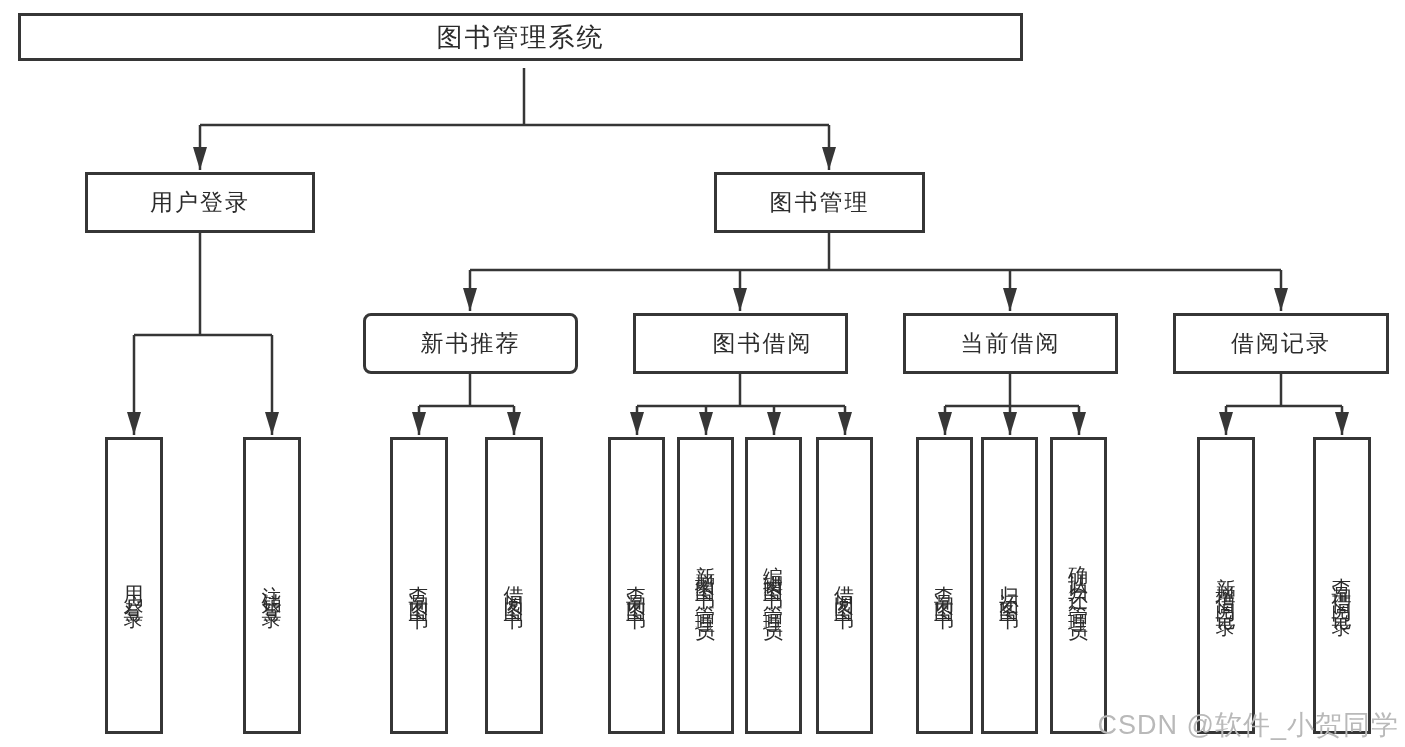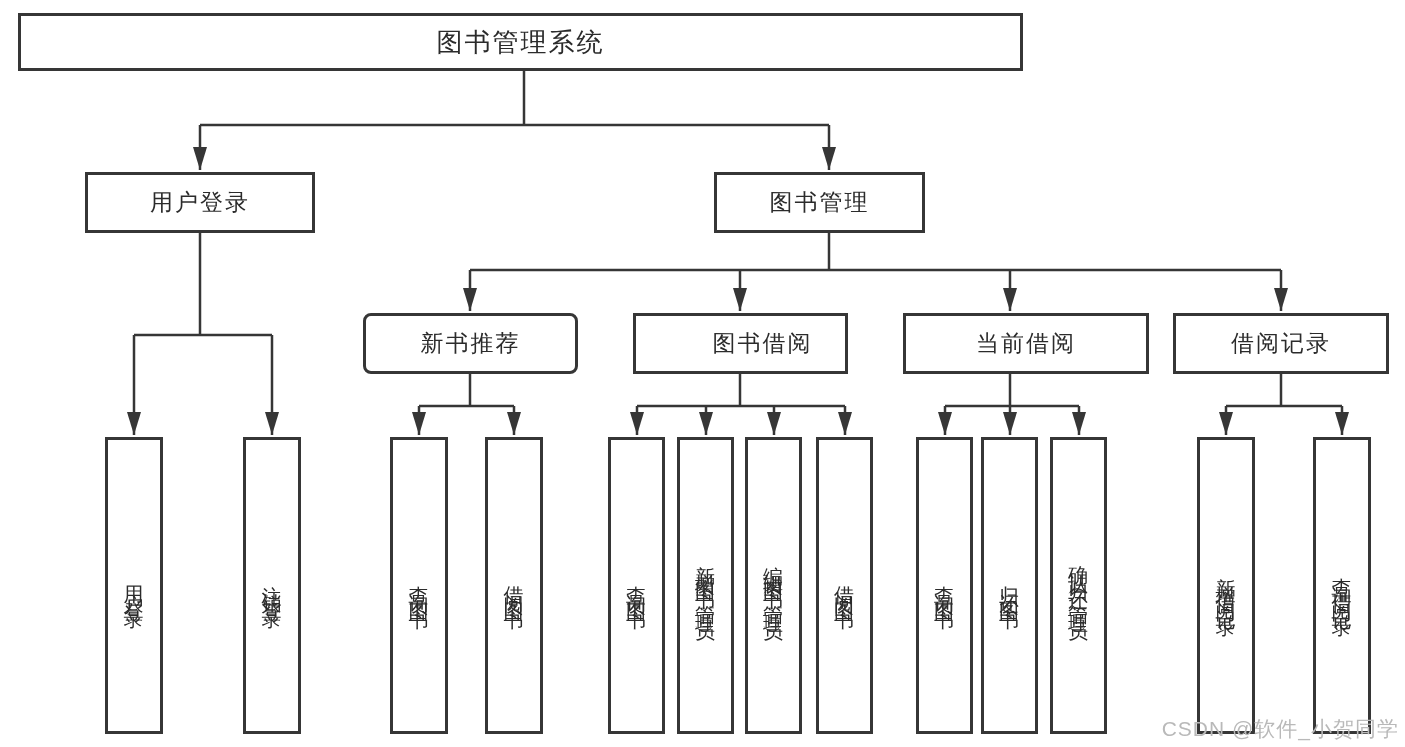--- a/index.html
+++ b/index.html
@@ -26,21 +26,21 @@
     writing-mode:vertical-rl;
     text-orientation:mixed;
     font-size:20px;
     letter-spacing:8px;
     line-height:1;
   }
   .leaf span{white-space:nowrap;}
   .watermark{
     position:absolute;
     right:6px;bottom:4px;
-    font-size:21px;
+    font-size:27px;
     color:#b9b9b9;
     letter-spacing:1px;
     z-index:5;
     margin-top:16px;
   }
 </style>
 </head>
 <body>
 
 <div class="canvas">
@@ -88,38 +88,38 @@
       <path d="M1010,406 V435" marker-end="url(#ah)"></path>
       <path d="M1079,406 V435" marker-end="url(#ah)"></path>
 
       <path d="M1281,374 V406"></path>
       <path d="M1226,406 H1342"></path>
       <path d="M1226,406 V435" marker-end="url(#ah)"></path>
       <path d="M1342,406 V435" marker-end="url(#ah)"></path>
     </g>
   </svg>
 
-  <div class="box rootbox" style="left:18px;top:13px;width:1005px;height:58px;">
+  <div class="box rootbox" style="left:18px;top:13px;width:1005px;height:48px;">
     <span>图书管理系统</span>
   </div>
 
   <div class="box hbox" style="left:85px;top:172px;width:230px;height:61px;">
     <span>用户登录</span>
   </div>
   <div class="box hbox" style="left:714px;top:172px;width:211px;height:61px;">
     <span>图书管理</span>
   </div>
 
   <div class="box hbox" style="left:363px;top:313px;width:215px;height:61px;border-radius:8px;">
     <span>新书推荐</span>
   </div>
   <div class="box hbox" style="left:633px;top:313px;width:215px;height:61px;padding-left:44px;">
     <span>图书借阅</span>
   </div>
-  <div class="box hbox" style="left:903px;top:313px;width:246px;height:61px;align-items:center;">
+  <div class="box hbox" style="left:903px;top:313px;width:215px;height:61px;align-items:center;">
     <span>当前借阅</span>
   </div>
   <div class="box hbox" style="left:1173px;top:313px;width:216px;height:61px;">
     <span>借阅记录</span>
   </div>
 
   <div class="box leaf" style="left:105px;top:437px;width:58px;height:297px;">
     <span>用户登录</span>
   </div>
   <div class="box leaf" style="left:243px;top:437px;width:58px;height:297px;">

